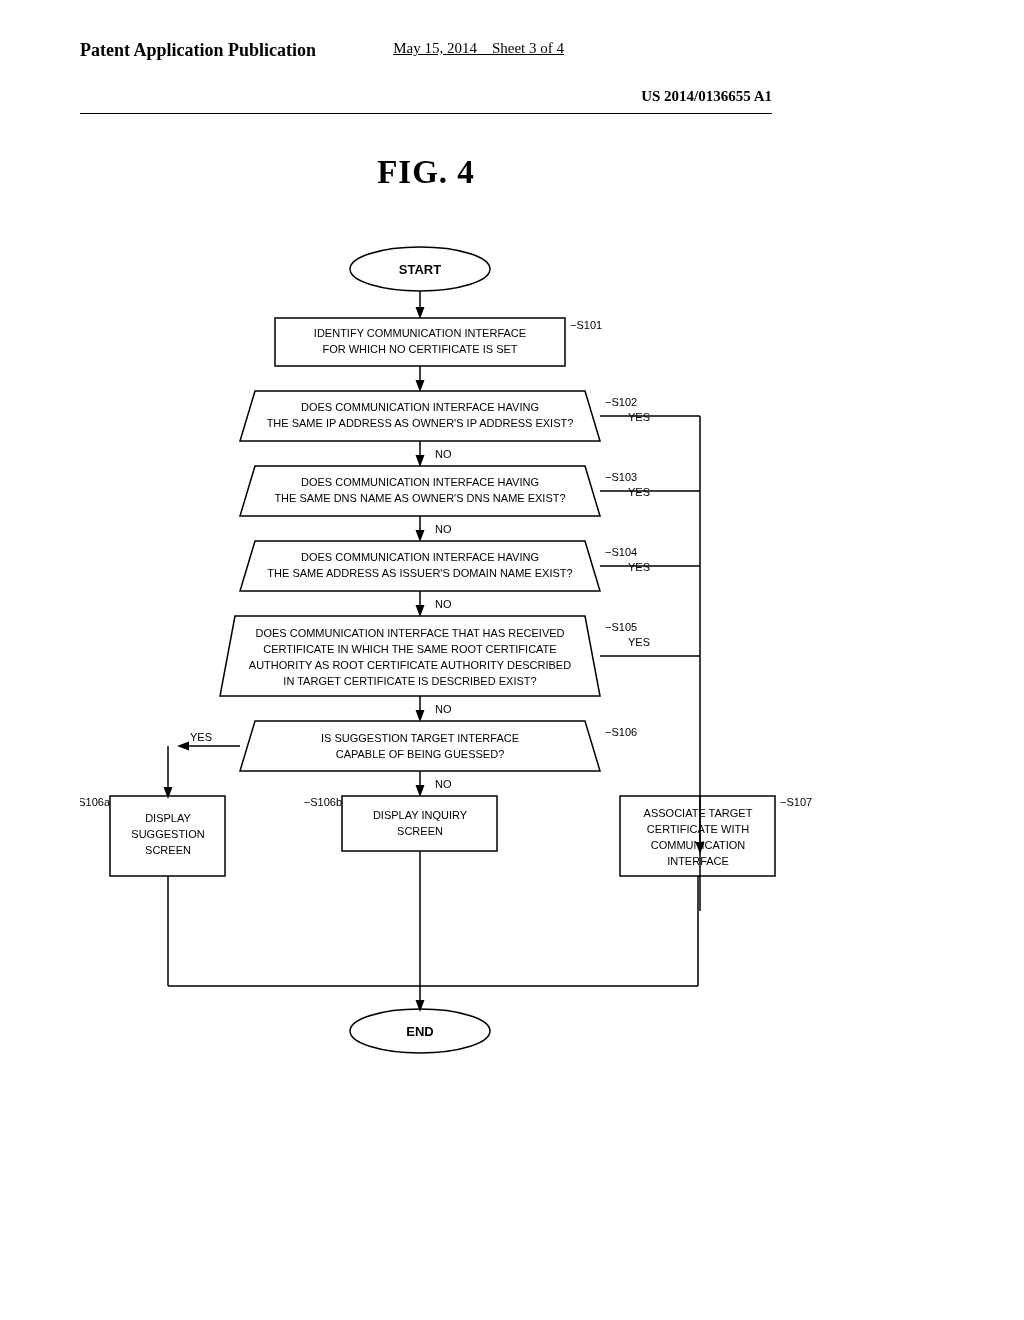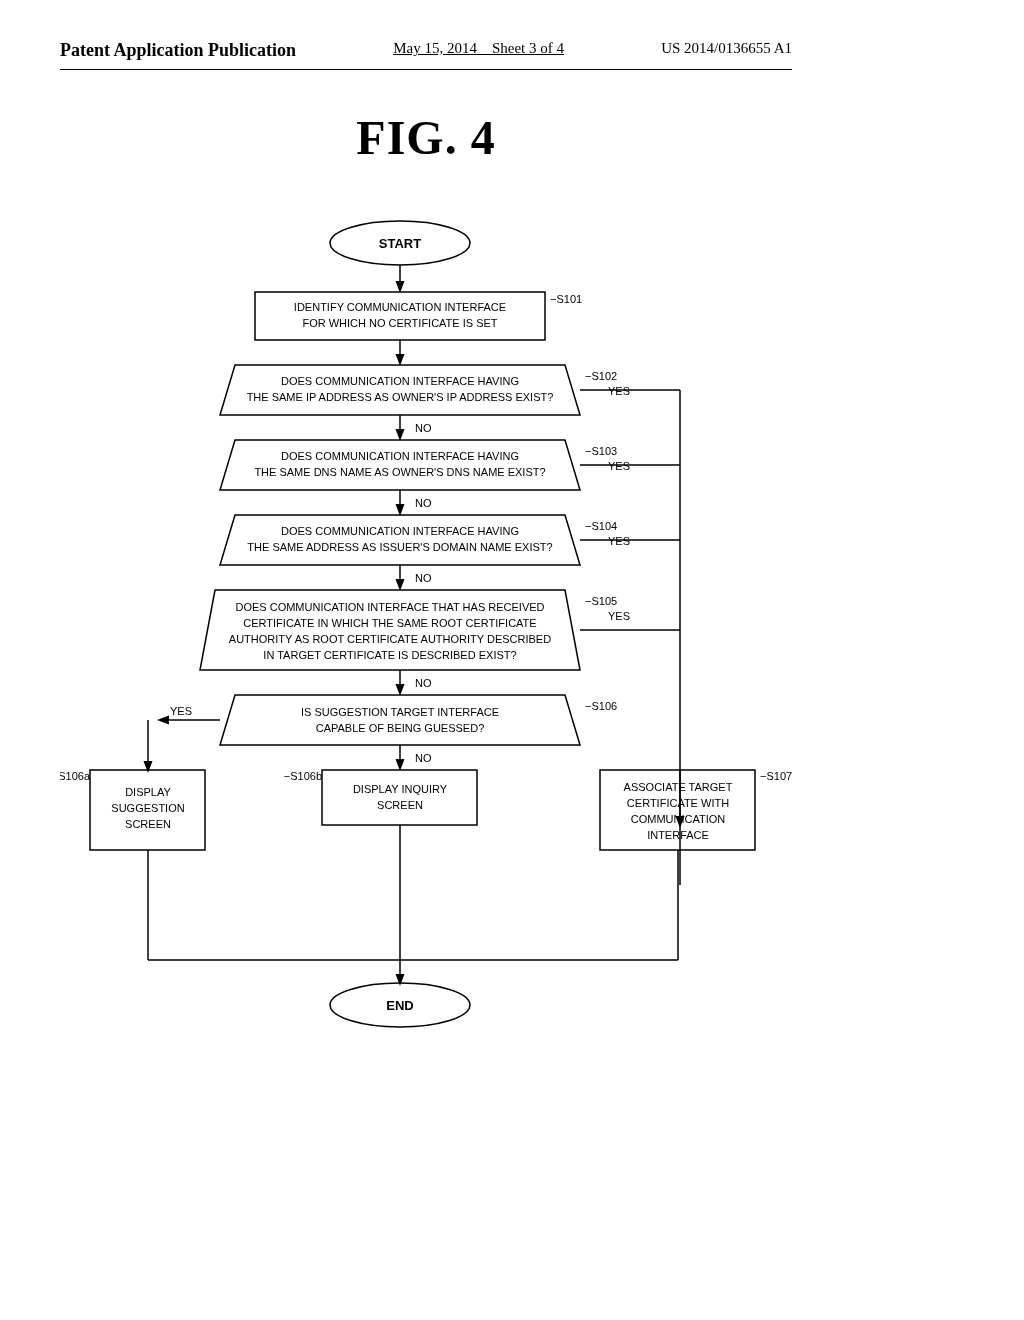--- a/index.html
+++ b/index.html
@@ -9,21 +9,21 @@
       width: 1024px;
       min-height: 1320px;
       position: relative;
       overflow-x: hidden;
     }
 
     .page {
       width: 852px;
       min-height: 1320px;
       background: #fff;
-      padding: 40px 60px;
+      padding: 40px 80px;
       position: relative;
     }
 
     
     .header {
       display: flex;
       justify-content: space-between;
       align-items: flex-start;
       margin-bottom: 30px;
       border-bottom: 1px solid #000;
@@ -33,27 +33,28 @@
       font-weight: bold;
       font-size: 18px;
     }
     .header-center {
       font-size: 15px;
       text-align: center;
       text-decoration: underline;
     }
     .header-right {
       font-size: 15px;
-      font-weight: normal;
+      font-weight: bold;
+      margin-top: 48px;
     }
 
     
     .fig-title {
       text-align: center;
-      font-size: 48px;
+      font-size: 33px;
       font-weight: bold;
       margin: 40px 0 40px 0;
       letter-spacing: 1px;
     }
 
     
     svg {
       display: block;
       margin: 0 auto;
     }

